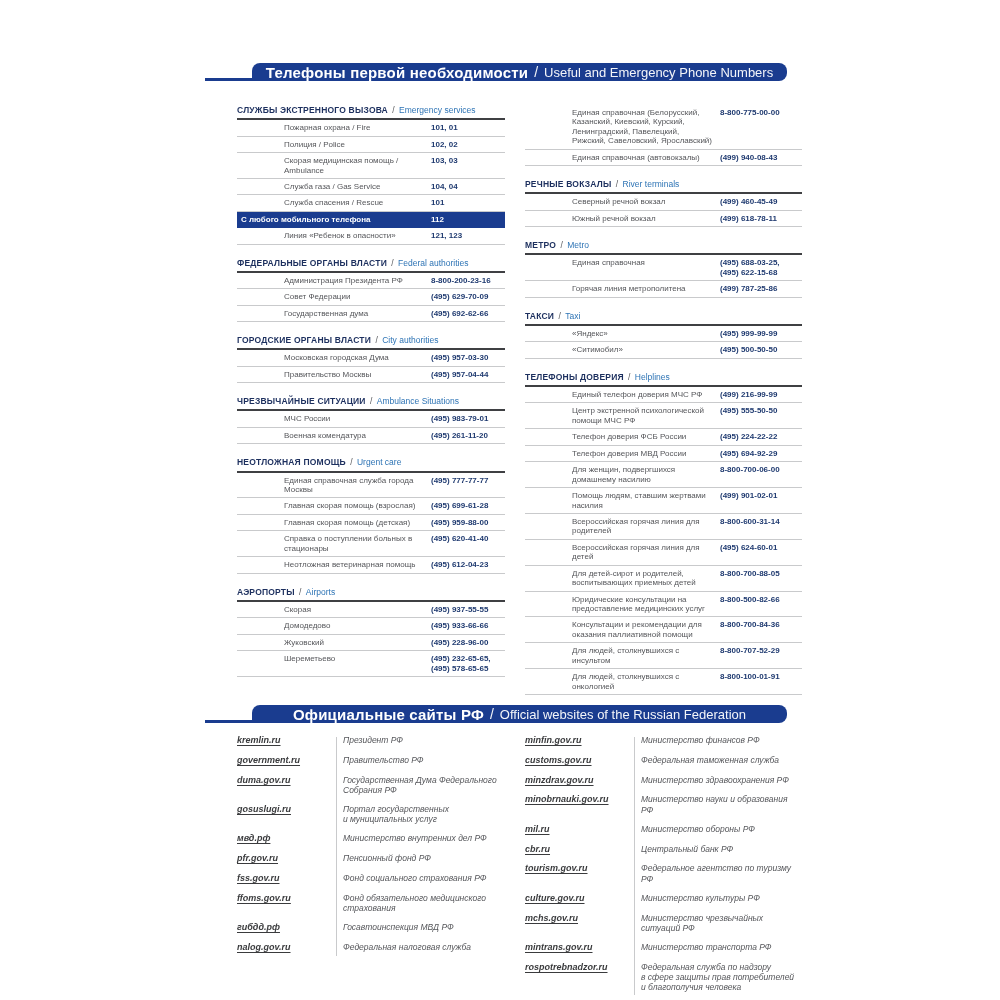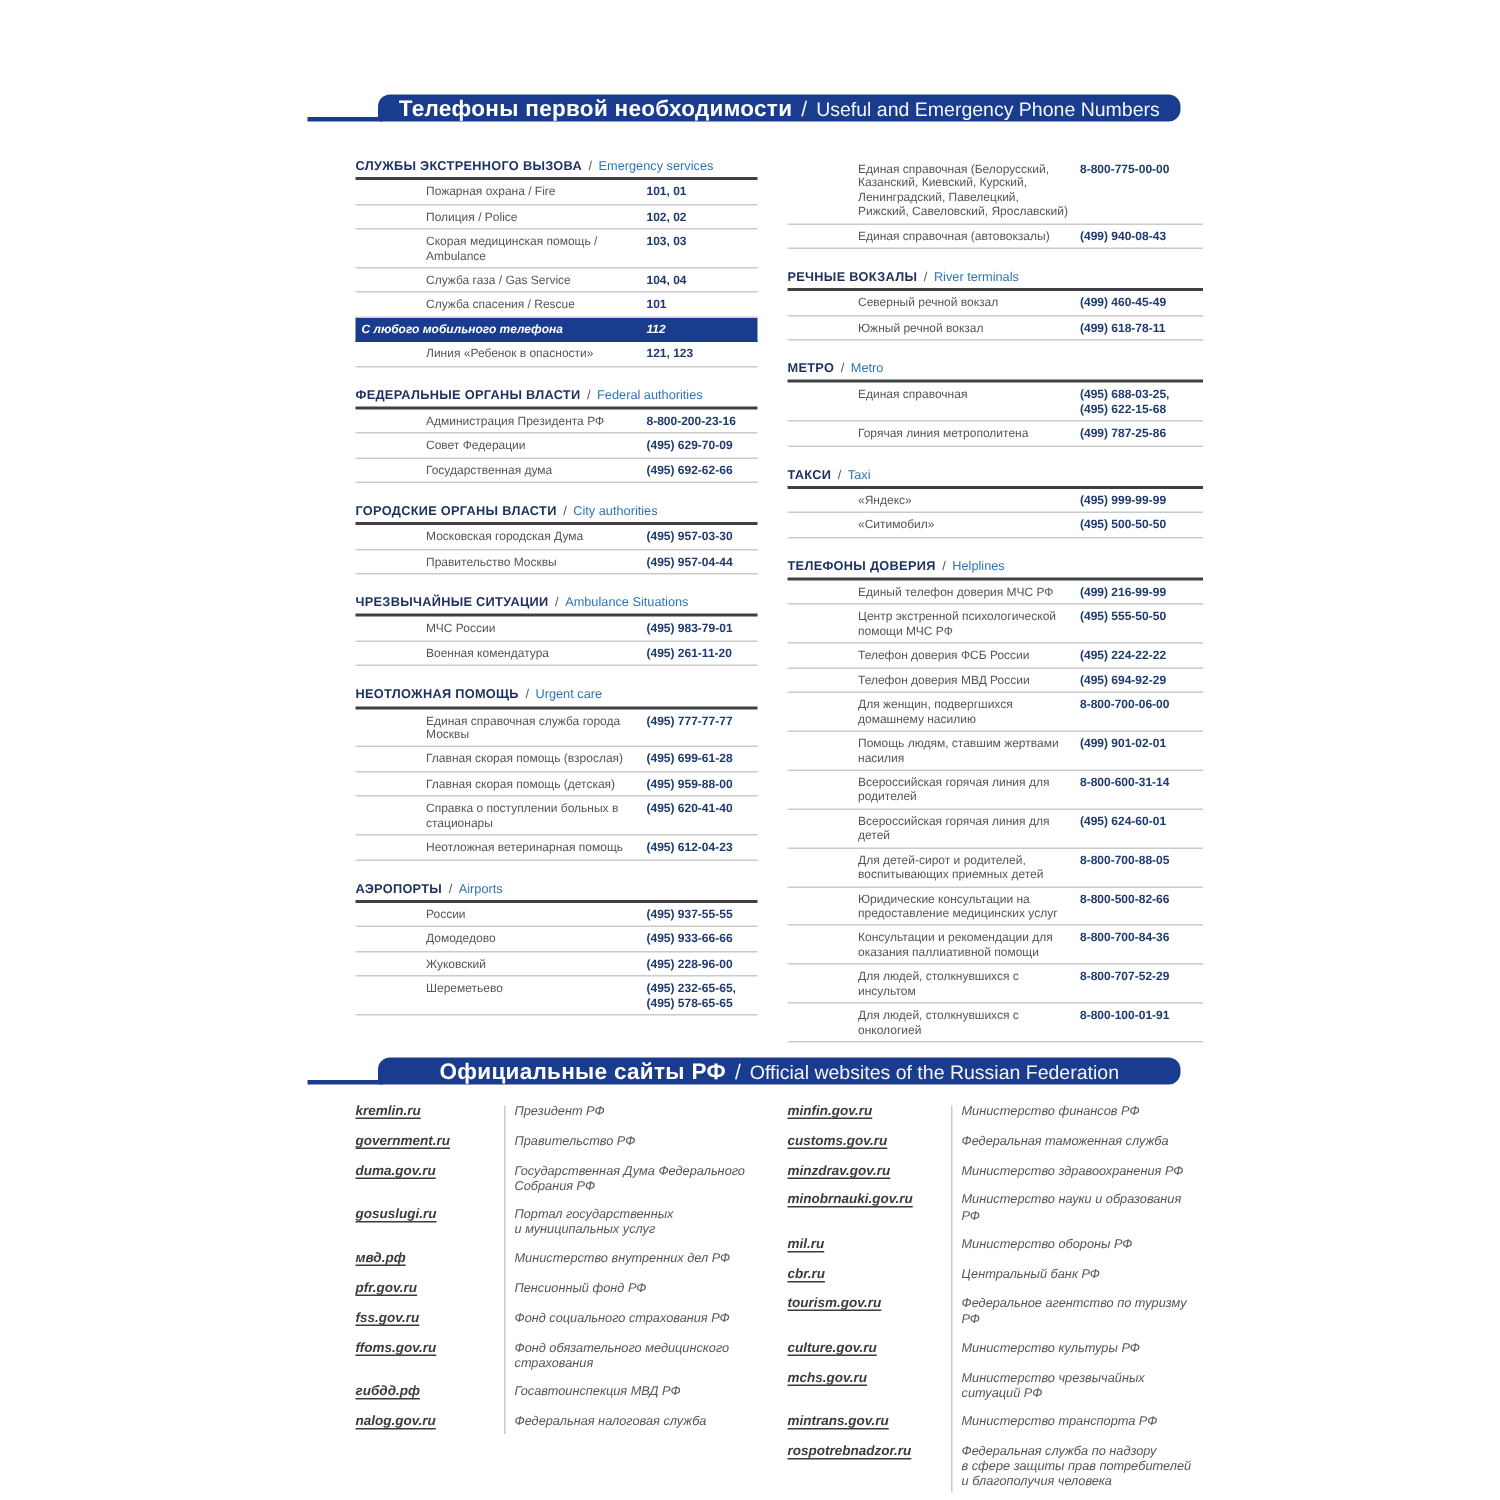--- a/index.html
+++ b/index.html
@@ -47,21 +47,21 @@
   .phone-row {
     display:grid; column-gap:6px;
     padding:3px 0; border-bottom:1px solid #c9cacc;
     font-size:8px; line-height:1.18;
   }
   .pcol-0 .phone-row { grid-template-columns:1fr 74px; }
   .pcol-1 .phone-row { grid-template-columns:1fr 82px; }
   .row-label { color:#55565a;padding-left:47px; }
   .row-number { color:#1f3a70; font-weight:bold; white-space:pre-line; }
   .phone-row.highlight {
-    background:#1a3c8f; border-bottom-color:#1a3c8f;font-style:italic;
+    background:#1a3c8f; border-bottom-color:#1a3c8f;
   }
   .phone-row.highlight .row-label,
   .phone-row.highlight .row-number { color:#ffffff; font-weight:bold; }
   .phone-row.highlight .row-label { padding-left:4px; }
 
   
   .sites-band { margin-top:10px; }
   .sites-grid {
     margin-top:12px;
     display:grid; grid-template-columns:268px 277px; column-gap:20px;
@@ -188,21 +188,21 @@
             <span class="row-number">(495) 620-41-40</span>
           </div>
           <div class="phone-row">
             <span class="row-label">Неотложная ветеринарная помощь</span>
             <span class="row-number">(495) 612-04-23</span>
           </div>
         </div>
         <div class="phone-section">
           <div class="section-header"><span class="section-title-ru">АЭРОПОРТЫ</span><span class="section-sep"> / </span><span class="section-title-en">Airports</span></div>
           <div class="phone-row">
-            <span class="row-label">России</span>
+            <span class="row-label">Скорая</span>
             <span class="row-number">(495) 937-55-55</span>
           </div>
           <div class="phone-row">
             <span class="row-label">Домодедово</span>
             <span class="row-number">(495) 933-66-66</span>
           </div>
           <div class="phone-row">
             <span class="row-label">Жуковский</span>
             <span class="row-number">(495) 228-96-00</span>
           </div>

